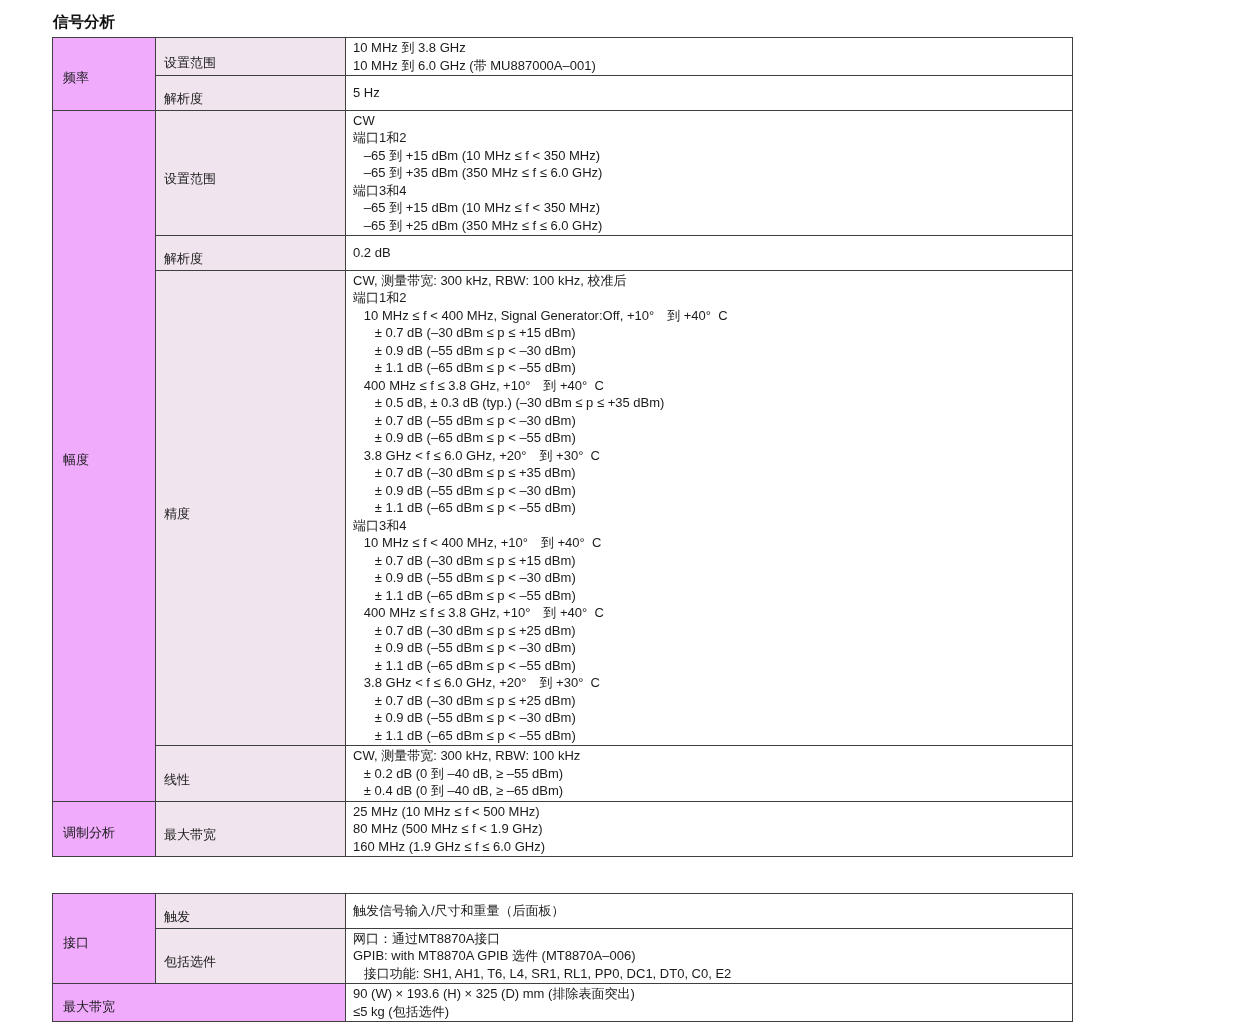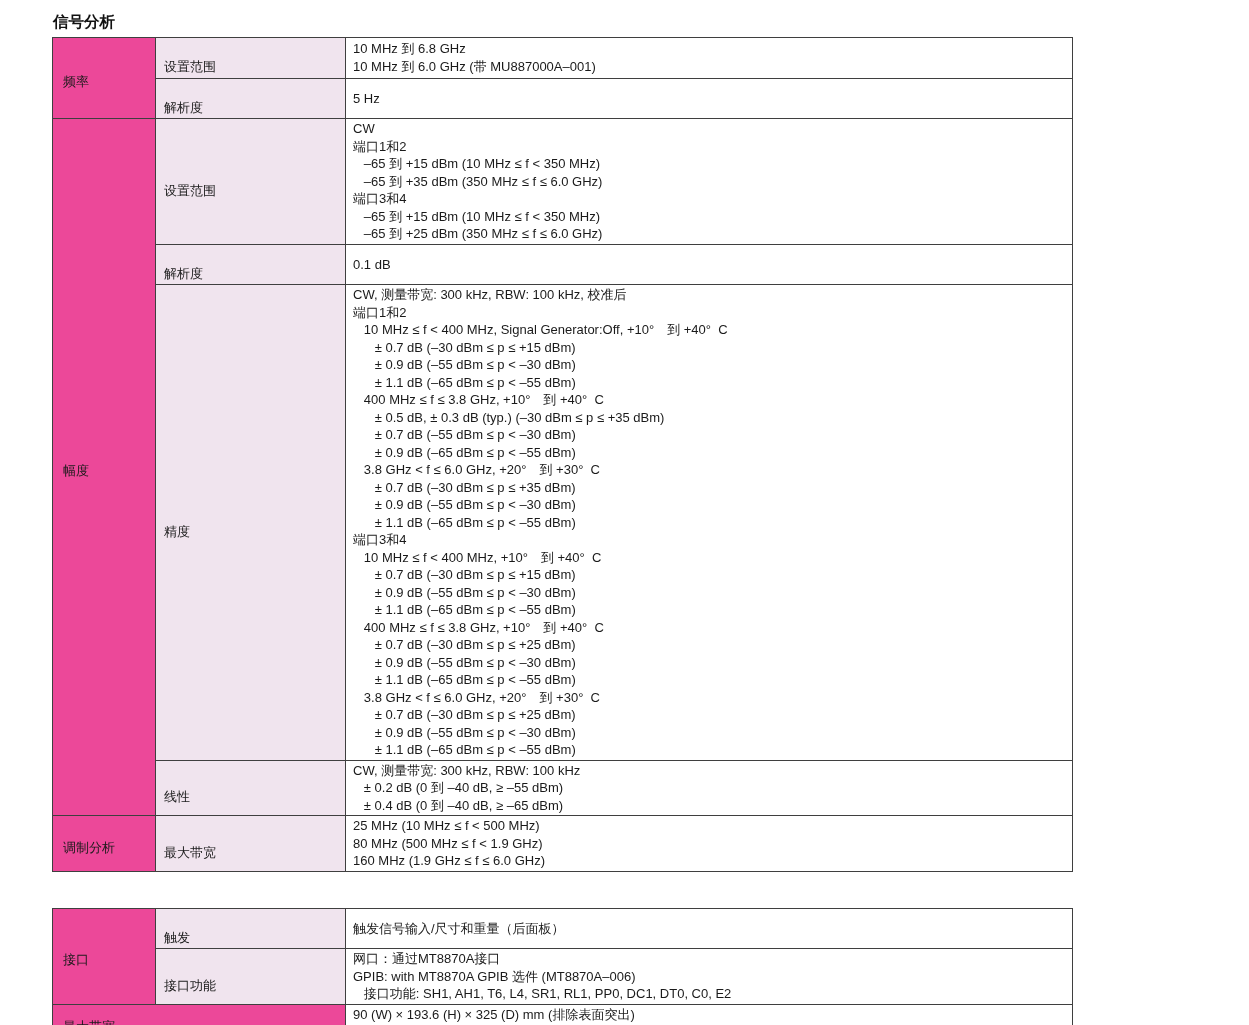--- a/index.html
+++ b/index.html
@@ -32,26 +32,26 @@
     border: 1.5px solid #1f1f1f;
   }
   table.spec td {
     border: 1px solid #3f3f3f;
     font-size: 13px;
     line-height: 17.5px;
     vertical-align: middle;
     overflow: hidden;
   }
   td.cell-label {
-    background: #ec4899;
+    background: #f0abfc;
     padding: 10px 4px 2px 10px;
   }
   td.cell-param {
     background: #f0e4ee;
-    padding: 20px 4px 2px 8px;
+    padding: 14px 4px 2px 8px;
   }
   td.cell-value {
     background: #ffffff;
     padding: 1px 6px 1px 7px;
     white-space: pre-wrap;
   }
   col.c1 { width: 103px; }
   col.c2 { width: 190px; }
   col.c3 { width: 727px; }
 </style>
@@ -64,41 +64,41 @@
       <table class="spec">
         <colgroup>
           <col class="c1">
           <col class="c2">
           <col class="c3">
         </colgroup>
         <tbody>
           <tr>
             <td class="cell-label" rowspan="2">频率</td>
             <td class="cell-param">设置范围</td>
-            <td class="cell-value">10 MHz 到 6.8 GHz
+            <td class="cell-value">10 MHz 到 3.8 GHz
 10 MHz 到 6.0 GHz (带 MU887000A–001)</td>
           </tr>
           <tr>
             <td class="cell-param">解析度</td>
             <td class="cell-value">5 Hz</td>
           </tr>
           <tr>
             <td class="cell-label" rowspan="4">幅度</td>
             <td class="cell-param">设置范围</td>
             <td class="cell-value">CW
 端口1和2
    –65 到 +15 dBm (10 MHz ≤ f &lt; 350 MHz)
    –65 到 +35 dBm (350 MHz ≤ f ≤ 6.0 GHz)
 端口3和4
    –65 到 +15 dBm (10 MHz ≤ f &lt; 350 MHz)
    –65 到 +25 dBm (350 MHz ≤ f ≤ 6.0 GHz)</td>
           </tr>
           <tr>
             <td class="cell-param">解析度</td>
-            <td class="cell-value">0.1 dB</td>
+            <td class="cell-value">0.2 dB</td>
           </tr>
           <tr>
             <td class="cell-param">精度</td>
             <td class="cell-value">CW, 测量带宽: 300 kHz, RBW: 100 kHz, 校准后
 端口1和2
    10 MHz ≤ f &lt; 400 MHz, Signal Generator:Off, +10°　到 +40°  C
       ± 0.7 dB (–30 dBm ≤ p ≤ +15 dBm)
       ± 0.9 dB (–55 dBm ≤ p &lt; –30 dBm)
       ± 1.1 dB (–65 dBm ≤ p &lt; –55 dBm)
    400 MHz ≤ f ≤ 3.8 GHz, +10°　到 +40°  C
@@ -146,21 +146,21 @@
           <col class="c2">
           <col class="c3">
         </colgroup>
         <tbody>
           <tr>
             <td class="cell-label" rowspan="2">接口</td>
             <td class="cell-param">触发</td>
             <td class="cell-value">触发信号输入/尺寸和重量（后面板）</td>
           </tr>
           <tr>
-            <td class="cell-param">接口功能</td>
+            <td class="cell-param">包括选件</td>
             <td class="cell-value">网口：通过MT8870A接口
 GPIB: with MT8870A GPIB 选件 (MT8870A–006)
    接口功能: SH1, AH1, T6, L4, SR1, RL1, PP0, DC1, DT0, C0, E2</td>
           </tr>
           <tr>
             <td class="cell-label" rowspan="1" colspan="2">最大带宽</td>
             <td class="cell-value">90 (W) × 193.6 (H) × 325 (D) mm (排除表面突出)
 ≤5 kg (包括选件)</td>
           </tr>
         </tbody>

